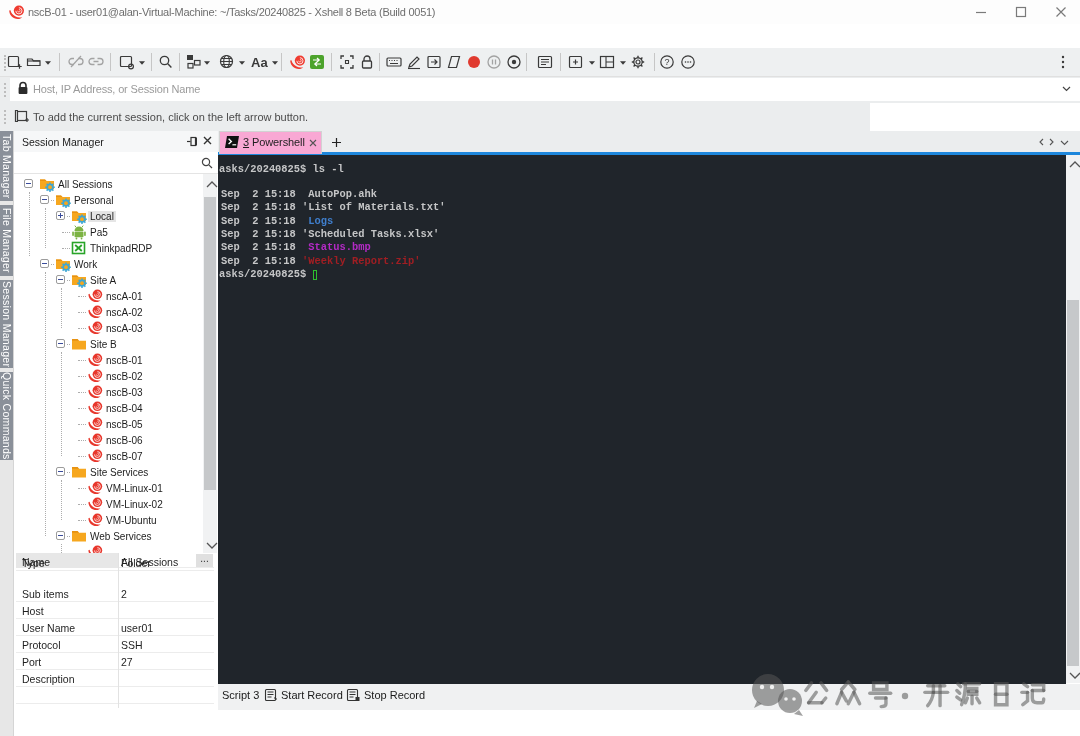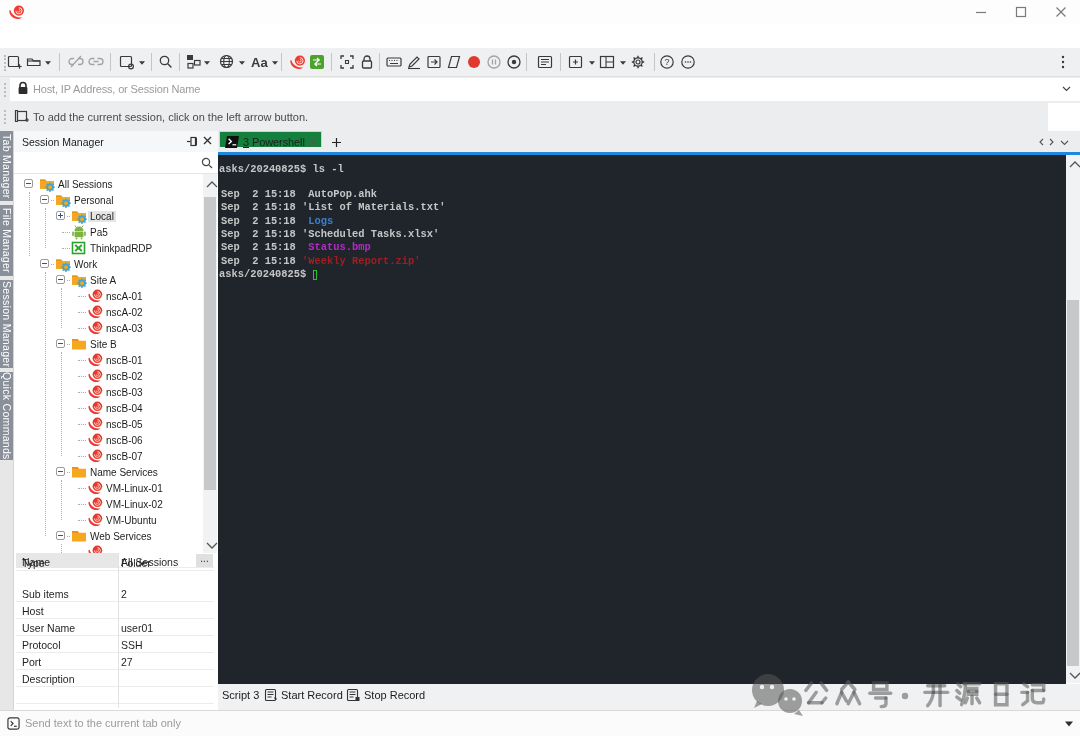--- a/index.html
+++ b/index.html
@@ -15,26 +15,26 @@
 .mi{position:absolute;top:4px;font-size:12px;font-weight:700;color:#1c1c1c}
 
 #tools{left:0;top:48px;width:1080px;height:29px;background:#eef0f1;border-bottom:1px solid #e0e0e0}
 .tsep{position:absolute;top:5px;width:1px;height:18px;background:#c6c6c6}
 .grip{position:absolute;left:4px;width:2px;border-left:2px dotted #bdbdbd}
 
 #addr{left:0;top:77px;width:1080px;height:26px;background:#ebedee}
 #addrin{left:10px;top:1px;width:1070px;height:23px;background:#fff}
 #addrtxt{left:33px;top:6px;font-size:11px;letter-spacing:-.15px;color:#9b9b9b}
 
-#info{left:0;top:103px;width:1048px;height:28px;background:#ebedee}
+#info{left:0;top:103px;width:870px;height:28px;background:#ebedee}
 #infotxt{left:33px;top:8px;font-size:11px;color:#4b4b4b}
 
 #tabrow{left:0;top:131px;width:1080px;height:21px;background:#ebedee}
 #blueline{left:218px;top:152px;width:862px;height:3px;background:#1e87dc}
-#tab1{left:219px;top:131px;width:103px;height:16px;background:#15803d;border:1px solid #d2d2d2;border-bottom:none}
+#tab1{left:219px;top:131px;width:103px;height:23px;background:#f9a8d4;border:1px solid #d2d2d2;border-bottom:none}
 
 #strip{left:0;top:131px;width:14px;height:605px;background:#e7e7e7;border-right:1px solid #d5d5d5}
 .vtab{position:absolute;left:0;width:13px;background:#8a9099;color:#fff;font-size:11px;
   writing-mode:vertical-rl;text-orientation:sideways;text-align:center;letter-spacing:.3px;white-space:nowrap;line-height:13px;font-size:10.5px}
 
 #panel{left:14px;top:131px;width:204px;height:605px;background:#fff}
 #phead{left:0;top:0;width:204px;height:21px;background:#f6f7f8}
 #phead .t{left:8px;top:5px;font-size:10.5px;color:#1b1b1b;font-weight:400}
 #psearch{left:0;top:21px;width:204px;height:22px;background:#fff;border-bottom:1px solid #e4e4e4}
 #tree{left:0;top:43px;width:204px;height:379px;background:#fff;overflow:hidden}
@@ -67,20 +67,21 @@
 #sendtxt{left:25px;top:6px;font-size:11px;color:#9b9b9b}
 .ic{position:absolute}
 </style></head>
 <body>
 <div id="w">
 
 <div class="abs" id="title">
   <svg class="ic" style="left:8px;top:4px" width="16" height="16" viewBox="0 0 16 16">
         <use href="#swirl"></use>
       </svg>
+  <div class="abs t">nscB-01 - user01@alan-Virtual-Machine: ~/Tasks/20240825 - Xshell 8 Beta (Build 0051)</div>
   <svg class="abs winbtn" style="left:973px" viewBox="0 0 16 16">
         <path d="M3 8.5h10" stroke="#7a7a7a" stroke-width="1.2" fill="none"></path>
       </svg>
   <svg class="abs winbtn" style="left:1013px" viewBox="0 0 16 16">
         <rect x="3.5" y="3.5" width="9" height="9" stroke="#7a7a7a" stroke-width="1.2" fill="none"></rect>
       </svg>
   <svg class="abs winbtn" style="left:1053px" viewBox="0 0 16 16">
         <path d="M3.5 3.5l9 9M12.5 3.5l-9 9" stroke="#7a7a7a" stroke-width="1.2" fill="none"></path>
       </svg>
 </div>
@@ -431,21 +432,21 @@
           </svg>
           <span class="lbl" style="left:90px;padding:0 2px">nscB-07</span>
         </div>
 <div class="trow" style="top:290px">
           <span class="exp" style="left:42px">
             <i></i>
           </span>
           <svg class="tic" style="left:57px" width="16" height="16" viewBox="0 0 16 16">
             <use href="#tfold"></use>
           </svg>
-          <span class="lbl" style="left:74px;padding:0 2px">Name Services</span>
+          <span class="lbl" style="left:74px;padding:0 2px">Site Services</span>
         </div>
 <div class="trow" style="top:306px">
           <svg class="tic" style="left:73px" width="16" height="16" viewBox="0 0 16 16">
             <use href="#tswirl"></use>
           </svg>
           <span class="lbl" style="left:90px;padding:0 2px">VM-Linux-01</span>
         </div>
 <div class="trow" style="top:322px">
           <svg class="tic" style="left:73px" width="16" height="16" viewBox="0 0 16 16">
             <use href="#tswirl"></use>
@@ -580,31 +581,20 @@
       </svg>
   <span class="abs" style="left:63px;top:5px">Start Record</span>
   <svg class="ic" style="left:128px;top:4px" width="14" height="14" viewBox="0 0 14 14">
         <rect x="1.5" y="1.5" width="10" height="11" rx="1" stroke="#333" stroke-width="1.1" fill="none"></rect>
         <path d="M3.5 4h6M3.5 6.5h6M3.5 9h4" stroke="#333" stroke-width="1" fill="none"></path>
         <rect x="9.5" y="9" width="4" height="4" fill="#333"></rect>
       </svg>
   <span class="abs" style="left:146px;top:5px">Stop Record</span>
 </div>
 
-<div class="abs" id="sendbar">
-  <svg class="ic" style="left:7px;top:6px" width="13" height="13" viewBox="0 0 14 14">
-        <rect x="1" y="1" width="12" height="12" rx="2" stroke="#3a3a3a" stroke-width="1.3" fill="none"></rect>
-        <path d="M4 4.5L6.5 7 4 9.5" stroke="#3a3a3a" stroke-width="1.3" fill="none"></path>
-        <path d="M7.5 10h3" stroke="#3a3a3a" stroke-width="1.3"></path>
-      </svg>
-  <div class="abs" id="sendtxt">Send text to the current tab only</div>
-  <svg class="ic" style="left:1065px;top:10px" width="8" height="6" viewBox="0 0 8 6">
-        <path d="M0 .5h8L4 5.5z" fill="#2e2e2e"></path>
-      </svg>
-</div>
 
 <svg class="abs" style="left:0;top:0;pointer-events:none" width="1080" height="736" viewBox="0 0 1080 736">
 <g>
 <circle cx="768" cy="690" r="16" fill="rgba(86,86,86,0.55)"></circle>
 <path d="M757 701 l-3 7 8 -4 z" fill="rgba(86,86,86,0.55)"></path>
 <circle cx="762" cy="687" r="2.2" fill="#f0f0f0"></circle>
 <circle cx="772" cy="687" r="2.2" fill="#f0f0f0"></circle>
 <circle cx="790" cy="701" r="12" fill="rgba(86,86,86,0.55)"></circle>
 <path d="M799 710 l4 6 -9 -2 z" fill="rgba(86,86,86,0.55)"></path>
 <circle cx="786" cy="699" r="1.8" fill="#f0f0f0"></circle>

